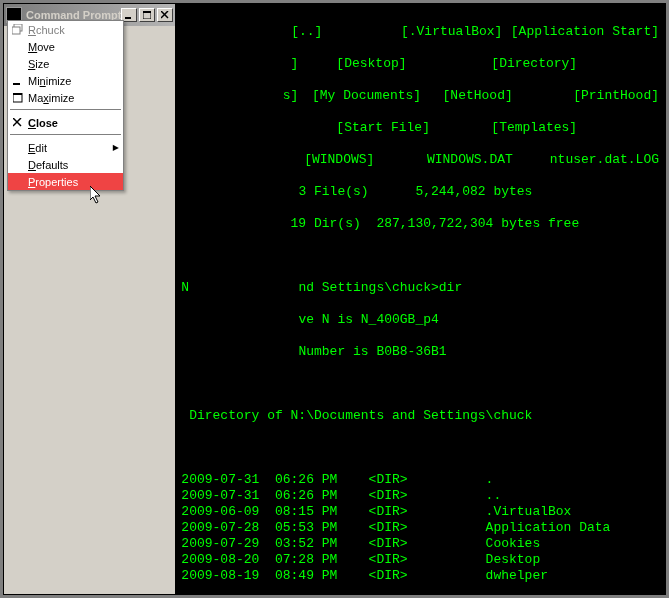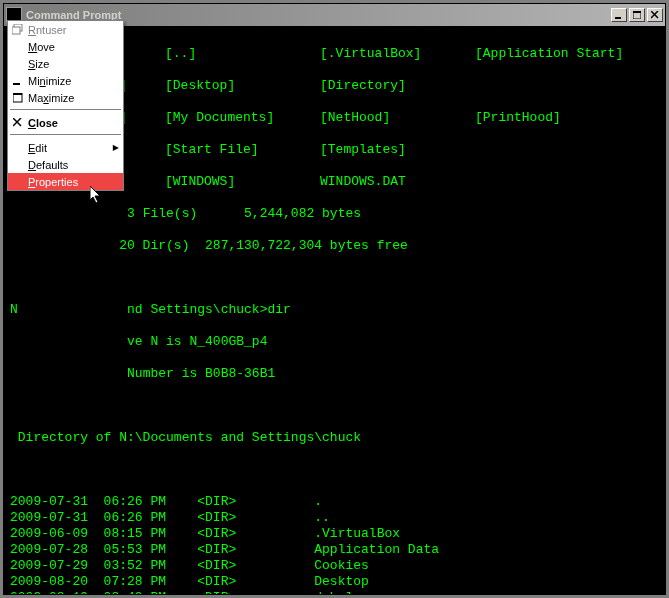--- a/index.html
+++ b/index.html
@@ -1,17 +1,17 @@
 <!DOCTYPE html>
 <html><head>
 <meta charset="utf-8">
 <style>
 * { margin: 0; padding: 0; box-sizing: border-box; }
 body { font-family: "Tahoma", sans-serif; background: #7f7f7f; width: 669px; height: 598px; overflow: hidden; position: relative; }
-.window { position: absolute; left: 3px; top: 3px; width: 663px; height: 592px; background: #d4d0c8; border: 1px solid #000; display: flex; flex-direction: column; }
+.window { position: absolute; left: 3px; top: 3px; width: 663px; height: 592px; background: #d4d0c8; border: 1px solid #000; display: flex; }
 .titlebar { height: 22px; background: linear-gradient(to right, #7b7b7b, #b5b5b5); display: flex; align-items: center; padding: 0 2px; }
 .title-icon { width: 16px; height: 16px; margin-right: 4px; background: #000; border: 1px solid #999; }
 .title-text { flex: 1; color: #d4d0c8; font-size: 11px; font-weight: bold; white-space: nowrap; }
 .title-buttons { display: flex; gap: 2px; }
 .title-btn { width: 16px; height: 14px; background: #d4d0c8; border: 1px solid #fff; border-right-color: #404040; border-bottom-color: #404040; font-size: 9px; display: flex; align-items: center; justify-content: center; cursor: pointer; font-family: "Marlett", sans-serif; }
 .console { flex: 1; background: #000; color: #00ff00; font-family: "Lucida Console", "Courier New", monospace; font-size: 13px; line-height: 16px; padding: 4px 6px; white-space: pre; overflow: hidden; }
 .row { display: flex; }
 .c1 { width: 155px; }
 .c2 { width: 155px; }
 .c3 { width: 155px; }
@@ -51,23 +51,23 @@
             <line x1="7" y1="0" x2="0" y2="7" stroke="#000" stroke-width="1.5"></line>
           </svg>
         </div>
     </div>
   </div>
   <div class="console">
 <div class="row"><span class="c1"></span><span class="c2">[..]</span><span class="c3">[.VirtualBox]</span><span>[Application Start]</span></div>
 <div class="row"><span class="c1"><span style="visibility:hidden">xxxxxxxxxxxxxx</span><span>]</span></span><span class="c2">[Desktop]</span><span>[Directory]</span></div>
 <div class="row"><span class="c1"><span style="visibility:hidden">xxxxxxxxxxxxx</span><span>s]</span></span><span class="c2">[My Documents]</span><span class="c3">[NetHood]</span><span>[PrintHood]</span></div>
 <div class="row"><span class="c1"></span><span class="c3">[Start File]</span><span>[Templates]</span></div>
-<div class="row"><span class="c1"></span><span class="c2">[WINDOWS]</span><span class="c3">WINDOWS.DAT</span></div>
+<div class="row"><span class="c1"></span><span class="c2">[WINDOWS]</span><span class="c3">WINDOWS.DAT</span><span>ntuser.dat.LOG</span></div>
 <div>               <span>3 File(s)      5,244,082 bytes</span></div>
-<div>              <span>20 Dir(s)  287,130,722,304 bytes free</span></div>
+<div>              <span>19 Dir(s)  287,130,722,304 bytes free</span></div>
 <div> </div>
 <div>N              <span>nd Settings\chuck&gt;dir</span></div>
 <div>               <span>ve N is N_400GB_p4</span></div>
 <div>               <span>Number is B0B8-36B1</span></div>
 <div> </div>
 <div> Directory of N:\Documents and Settings\chuck</div>
 <div> </div>
 <div id="listing"><div>2009-07-31  06:26 PM    &lt;DIR&gt;          .</div><div>2009-07-31  06:26 PM    &lt;DIR&gt;          ..</div><div>2009-06-09  08:15 PM    &lt;DIR&gt;          .VirtualBox</div><div>2009-07-28  05:53 PM    &lt;DIR&gt;          Application Data</div><div>2009-07-29  03:52 PM    &lt;DIR&gt;          Cookies</div><div>2009-08-20  07:28 PM    &lt;DIR&gt;          Desktop</div><div>2009-08-19  08:49 PM    &lt;DIR&gt;          dwhelper</div></div>
 
 
@@ -77,21 +77,21 @@
 </div>
 
 <div class="menu">
   <div class="menu-item disabled">
     <span class="menu-icon">
         <svg width="11" height="11">
           <rect x="2" y="0" width="8" height="7" fill="none" stroke="#808080"></rect>
           <rect x="0" y="3" width="8" height="7" fill="#fff" stroke="#808080"></rect>
         </svg>
       </span>
-    <span><span class="underline">R</span><span>ntuser</span></span>
+    <span><span class="underline">R</span><span>chuck</span></span>
   </div>
   <div class="menu-item">
     <span><span class="underline">M</span><span>ove</span></span>
   </div>
   <div class="menu-item">
     <span><span class="underline">S</span><span>ize</span></span>
   </div>
   <div class="menu-item">
     <span class="menu-icon">
         <svg width="10" height="10">

